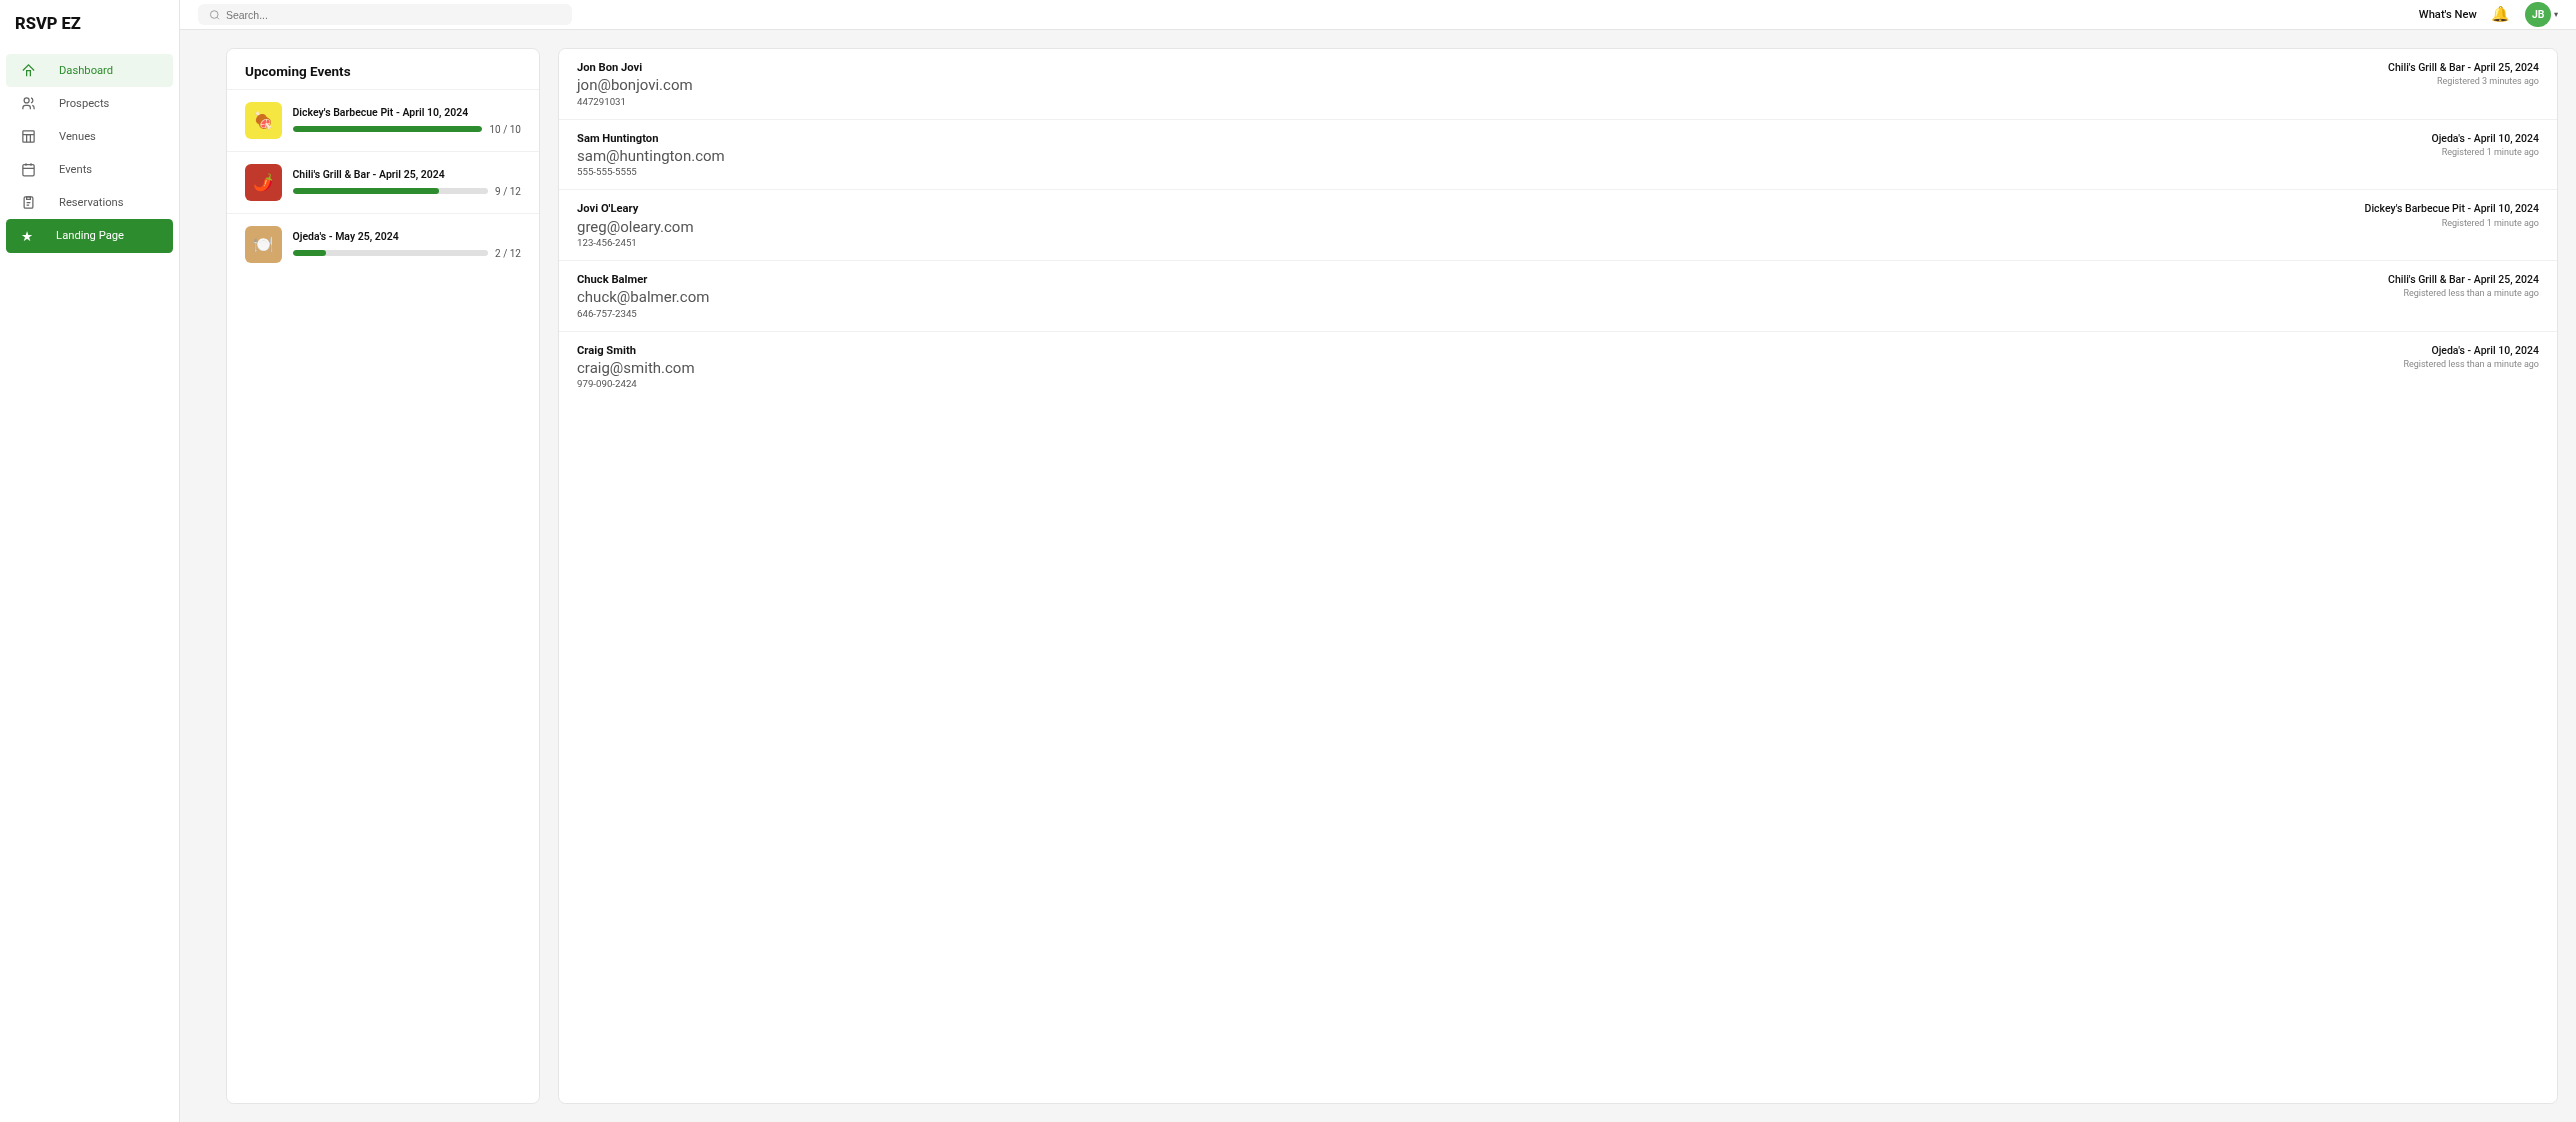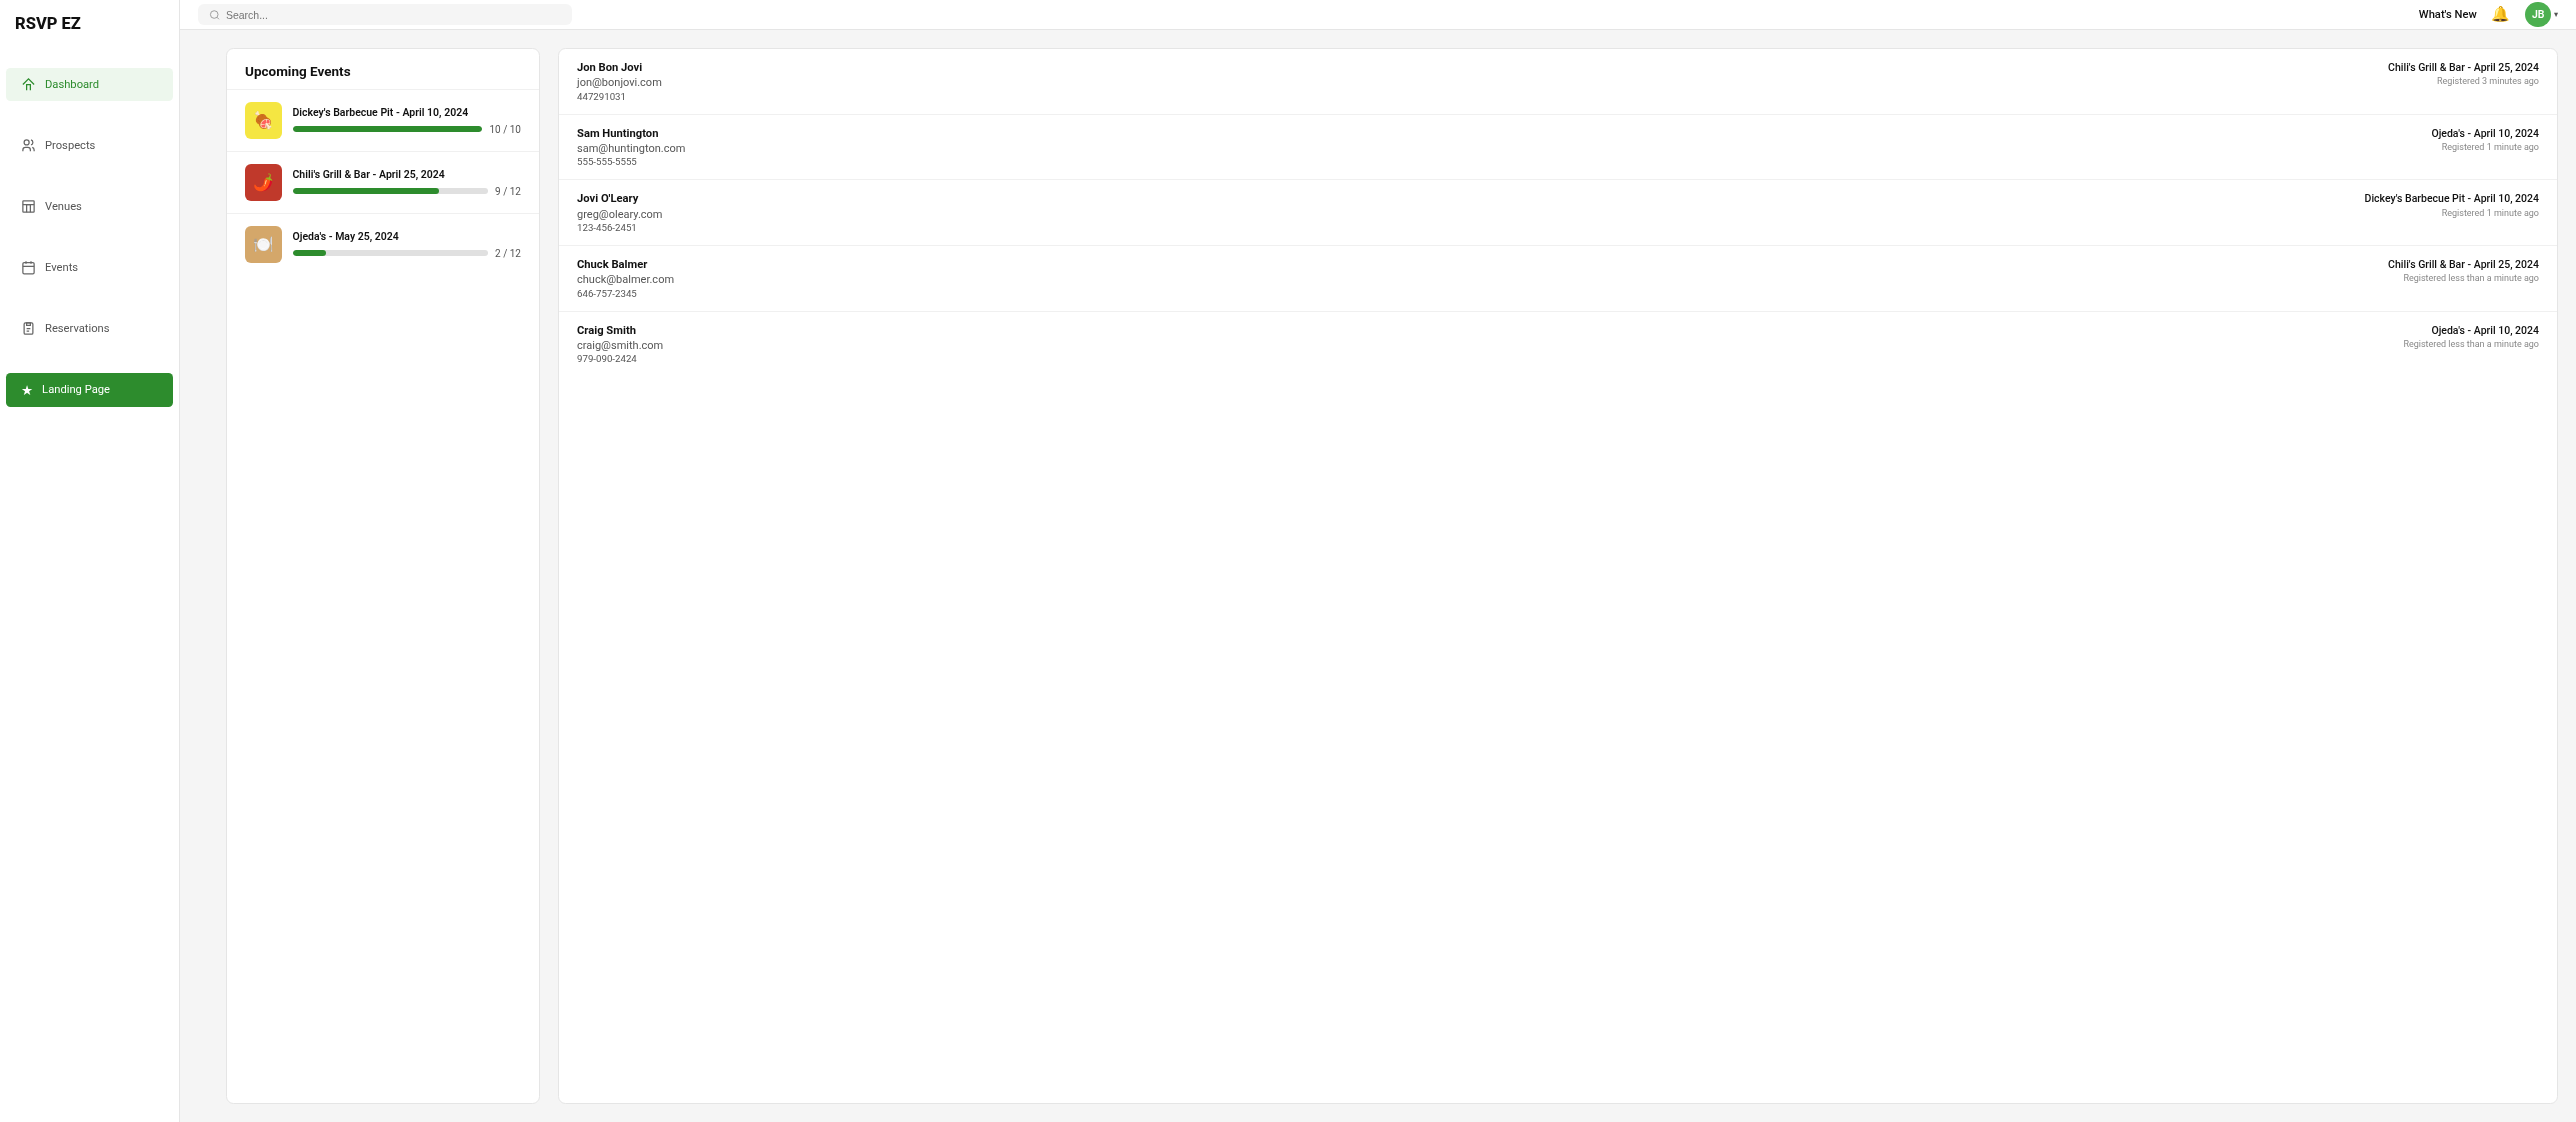--- a/index.html
+++ b/index.html
@@ -23,27 +23,27 @@
     }
     .sidebar-nav {
       display: flex;
       flex-direction: column;
       padding: 7.5px 0;
       flex: 1;
     }
     .nav-item {
       display: flex;
       align-items: center;
-      gap: 9px;
+      gap: 23px;
       padding: 9px 15px;
       cursor: pointer;
       color: #555;
       font-size: 11.2px;
       border-radius: 4.5px;
-      margin: 14px 6px;
+      margin: 0 6px;
       text-decoration: none;
     }
     .nav-item.active { color: #2d8c2d; background: #edf7ed; }
     .nav-item .nav-icon { width: 15px; height: 15px; flex-shrink: 0; }
     .nav-item.landing { background: #2d8c2d; color: #fff; border-radius: 4.5px; }
     .nav-item.landing .star-icon { color: #fff; }
 
     
     .main-area {
       flex: 1;
@@ -211,21 +211,21 @@
       border-bottom: 0.7px solid #f0f0f0;
     }
     .reservation-item:last-child { border-bottom: none; }
     .res-left .res-name {
       font-size: 11.2px;
       font-weight: 700;
       color: #111;
       margin-bottom: 2.2px;
     }
     .res-left .res-email {
-      font-size: 11px;
+      font-size: 15px;
       color: #555;
       margin-bottom: 1.5px;
     }
     .res-left .res-phone {
       font-size: 9.7px;
       color: #555;
     }
     .res-right {
       text-align: right;
     }

